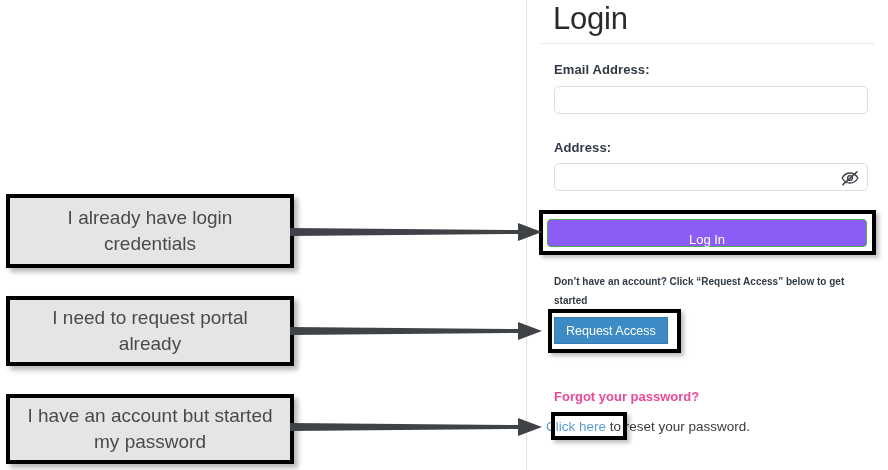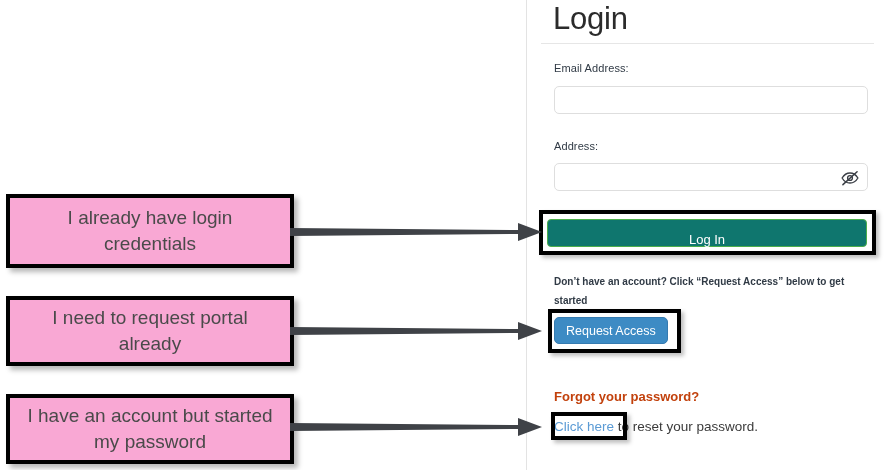--- a/index.html
+++ b/index.html
@@ -52,22 +52,22 @@
     left: 14px;
     top: 43px;
     width: 333px;
     height: 1px;
     background: #e6e6e6;
   }
 
   .field-label {
     position: absolute;
     left: 27px;
-    font-size: 11px;
-    font-weight: normal;
+    font-size: 13px;
+    font-weight: bold;
     color: #303a45;
     letter-spacing: 0.1px;
   }
   .label-email { top: 62px; }
   .label-password { top: 140px; }
 
   .text-input {
     position: absolute;
     left: 27px;
     width: 314px;
@@ -106,21 +106,21 @@
     box-sizing: border-box;
     box-shadow: 3px 3px 4px rgba(0,0,0,0.25);
     background: #ffffff;
   }
   .btn-login {
     position: absolute;
     left: 20px;
     top: 219px;
     width: 320px;
     height: 28px;
-    background: #0f766e;
+    background: #8b5cf6;
     border: 1px solid #4cae4c;
     border-radius: 4px;
     box-sizing: border-box;
     color: #ffffff;
     font-size: 13px;
     font-family: "Liberation Sans", sans-serif;
     cursor: pointer;
     padding: 12px;
   }
 
@@ -148,40 +148,40 @@
     z-index: 5;
   }
   .btn-request {
     position: absolute;
     left: 27px;
     top: 317px;
     height: 27px;
     padding: 0 11px;
     background: #3d8bc4;
     border: 1px solid #357ab0;
-    border-radius: 5px;
+    border-radius: 0;
     color: #ffffff;
     font-size: 12.5px;
     font-family: "Liberation Sans", sans-serif;
     cursor: pointer;
     z-index: 6;
   }
 
   
   .forgot-heading {
     position: absolute;
     left: 27px;
     top: 389px;
     font-size: 13px;
     font-weight: bold;
-    color: #c2410c;
+    color: #ec4899;
   }
   .reset-line {
     position: absolute;
-    left: 27px;
+    left: 19px;
     top: 419px;
     font-size: 13.5px;
     color: #3b3b3b;
     white-space: nowrap;
   }
   .reset-link {
     color: #5b9bd5;
     text-decoration: none;
     cursor: pointer;
   }
@@ -195,21 +195,21 @@
     box-sizing: border-box;
     box-shadow: 3px 3px 4px rgba(0,0,0,0.25);
     z-index: 5;
     pointer-events: none;
   }
 
   
   .callout {
     position: absolute;
     border: 4px solid #000000;
-    background: #f9a8d4;
+    background: #e5e5e5;
     box-sizing: border-box;
     box-shadow: 4px 4px 5px rgba(0,0,0,0.28);
     display: flex;
     align-items: center;
     justify-content: center;
     text-align: center;
     color: #4a4a4a;
     font-size: 19px;
     line-height: 26px;
     padding: 0 10px;

